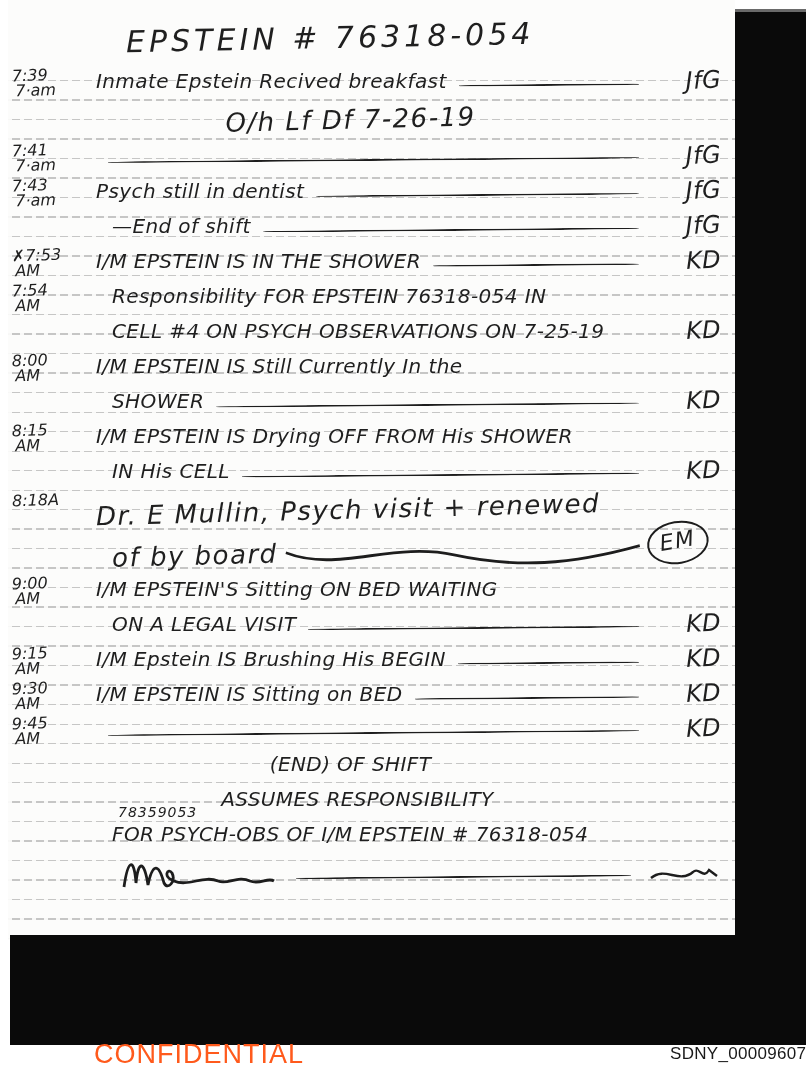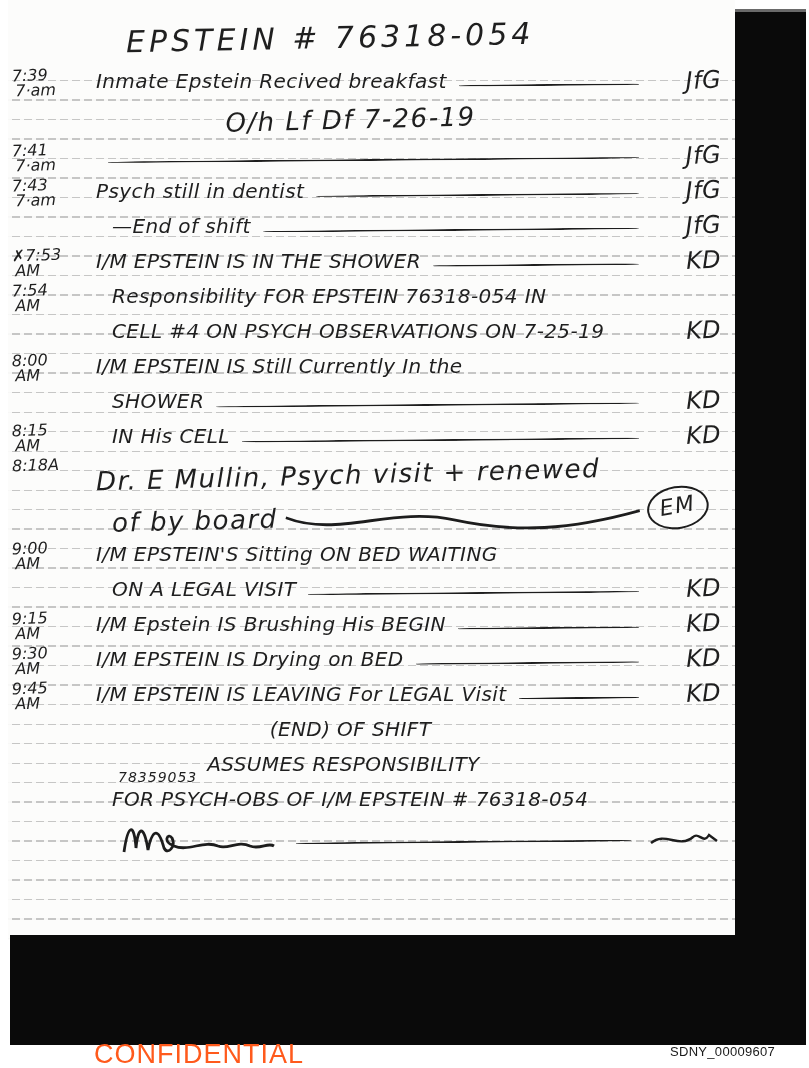--- a/index.html
+++ b/index.html
@@ -19,38 +19,38 @@
   .time{flex:none;width:88px;display:flex;flex-direction:column;font-style:italic;font-size:16px;
         line-height:15px;padding:4px 0 0 4px;box-sizing:border-box;transform:rotate(-2deg);}
   .time .t2{padding-left:3px;}
   .lines{flex:1;display:flex;flex-direction:column;min-width:0;text-align:right;}
   .line{display:flex;align-items:center;min-height:35px;font-style:italic;font-size:20px;
         letter-spacing:.4px;white-space:nowrap;}
   .line.indent{padding-left:16px;}
   .line.center{justify-content:center;padding-right:120px;}
   .line.scrawl{font-size:26px;min-height:40px;transform:rotate(-1.5deg);letter-spacing:1.5px;}
   .text{flex:none;}
-  .sub{flex:none;font-size:14px;align-self:flex-end;margin:0 10px -4px 6px;letter-spacing:1px;}
+  .sub{flex:none;font-size:14px;align-self:flex-end;margin:0 24px -4px 6px;letter-spacing:1px;}
   .dash{flex:1;min-width:26px;border-top:2.6px solid #1d1d1d;margin:8px 12px 0 12px;
         transform:rotate(-.5deg);border-radius:40%;}
   .spacer{flex:1;}
   .sig{flex:none;width:70px;font-style:italic;font-size:24px;padding-right:4px;transform:rotate(-3deg);}
   .sig.circled{width:auto;border:2.4px solid #1d1d1d;border-radius:50%;padding:5px 11px 9px;
                margin-right:16px;font-size:22px;transform:rotate(-8deg);}
   .wavy{flex:1;min-width:60px;height:26px;margin:12px 6px 0;}
   .scrawl-svg{flex:none;margin:0 6px;}
   
   .black-right{position:absolute;left:735px;top:9px;width:71px;height:1036px;background:#0a0a0a;z-index:2;
                box-shadow:inset 0 3px 0 rgba(130,130,130,.8);}
   .black-bottom{position:absolute;left:10px;top:935px;width:796px;height:110px;background:#0a0a0a;z-index:2;}
   
   .confidential{position:absolute;left:94px;top:1039px;z-index:3;font-family:"Liberation Sans",sans-serif;
                 font-size:27px;letter-spacing:1px;}
   .bates{position:absolute;left:670px;top:1044px;z-index:3;font-family:"Liberation Sans",sans-serif;
-         font-size:13px;letter-spacing:.3px;color:#1a1a1a;text-align:center;}
+         font-size:17px;letter-spacing:.3px;color:#1a1a1a;text-align:center;}
 </style>
 </head>
 <body>
 
 <div class="canvas" style="color: rgb(31, 31, 31);">
   <div class="page">
     <div class="rules"></div>
     <div class="content">
       <div class="title">EPSTEIN # 76318-054</div>
       <div class="entries">
@@ -154,20 +154,23 @@
                 <span class="sig">KD</span>
               </div>
             </div>
           </div>
           <div class="entry">
             <div class="time">
               <span class="t1">8:15</span>
               <span class="t2">AM</span>
             </div>
             <div class="lines">
+              <div class="line">
+                <span class="text">I/M EPSTEIN IS Drying OFF FROM His SHOWER</span>
+              </div>
               <div class="line indent">
                 <span class="text">IN His CELL</span>
                 <div class="dash"></div>
                 <span class="sig">KD</span>
               </div>
             </div>
           </div>
           <div class="entry">
             <div class="time">
               <span class="t1">8:18A</span>
@@ -214,34 +217,33 @@
               </div>
             </div>
           </div>
           <div class="entry">
             <div class="time">
               <span class="t1">9:30</span>
               <span class="t2">AM</span>
             </div>
             <div class="lines">
               <div class="line">
-                <span class="text">I/M EPSTEIN IS Drying on BED</span>
+                <span class="text">I/M EPSTEIN IS Sitting on BED</span>
                 <div class="dash"></div>
                 <span class="sig">KD</span>
               </div>
             </div>
           </div>
           <div class="entry">
             <div class="time">
               <span class="t1">9:45</span>
               <span class="t2">AM</span>
             </div>
             <div class="lines">
               <div class="line">
-                <span class="text">I/M EPSTEIN IS LEAVING For LEGAL Visit</span>
                 <div class="dash"></div>
                 <span class="sig">KD</span>
               </div>
             </div>
           </div>
           <div class="entry">
             <div class="time"></div>
             <div class="lines">
               <div class="line center">
                 <span class="text">(END) OF SHIFT</span>

